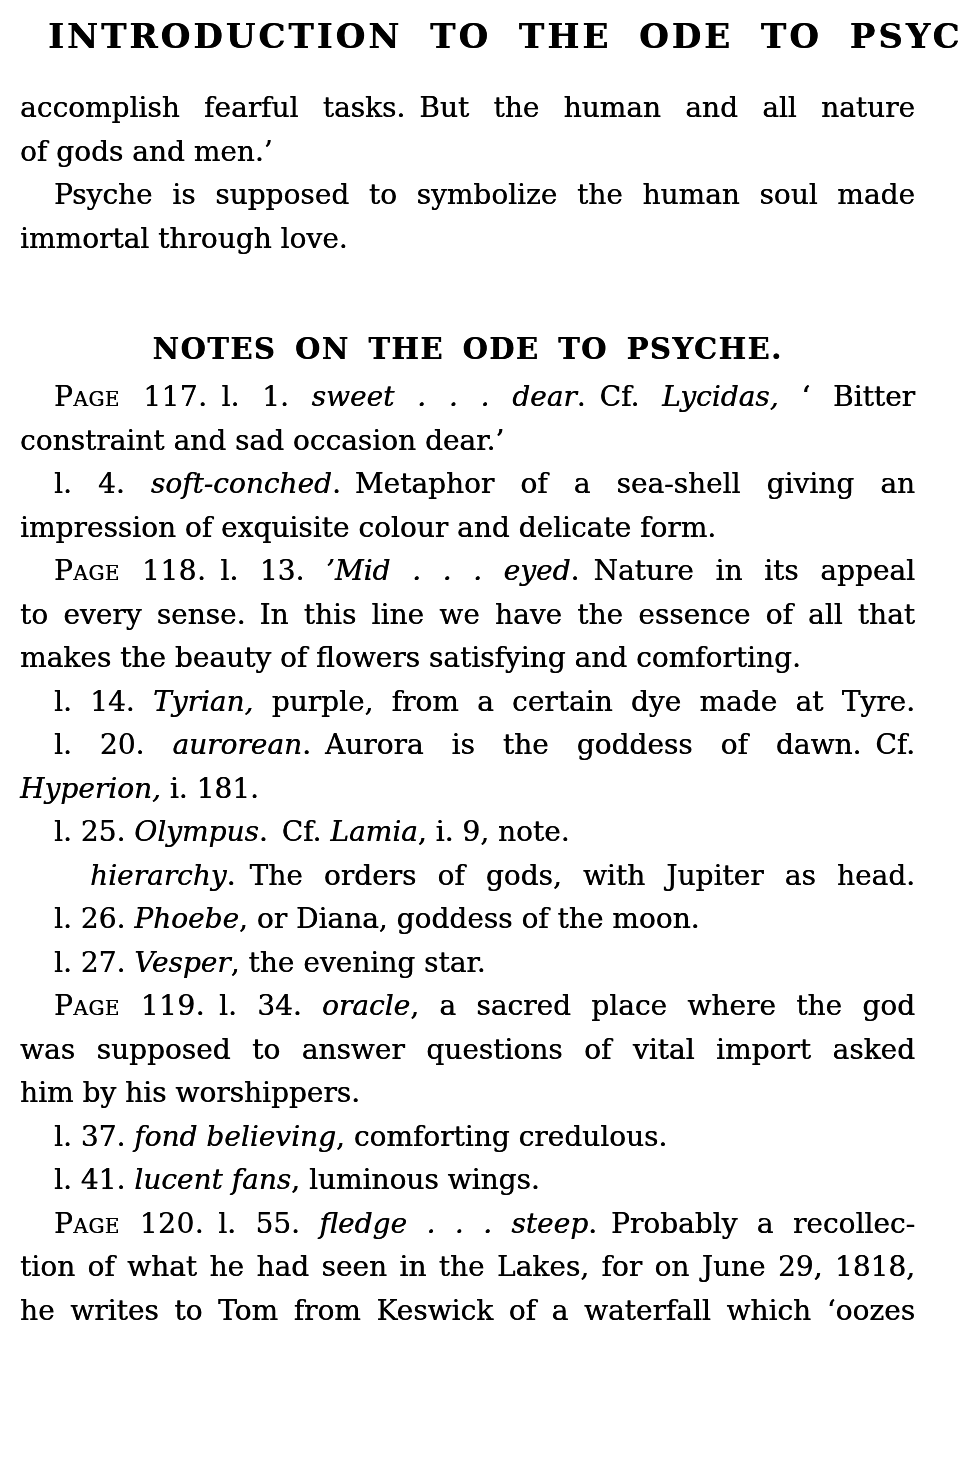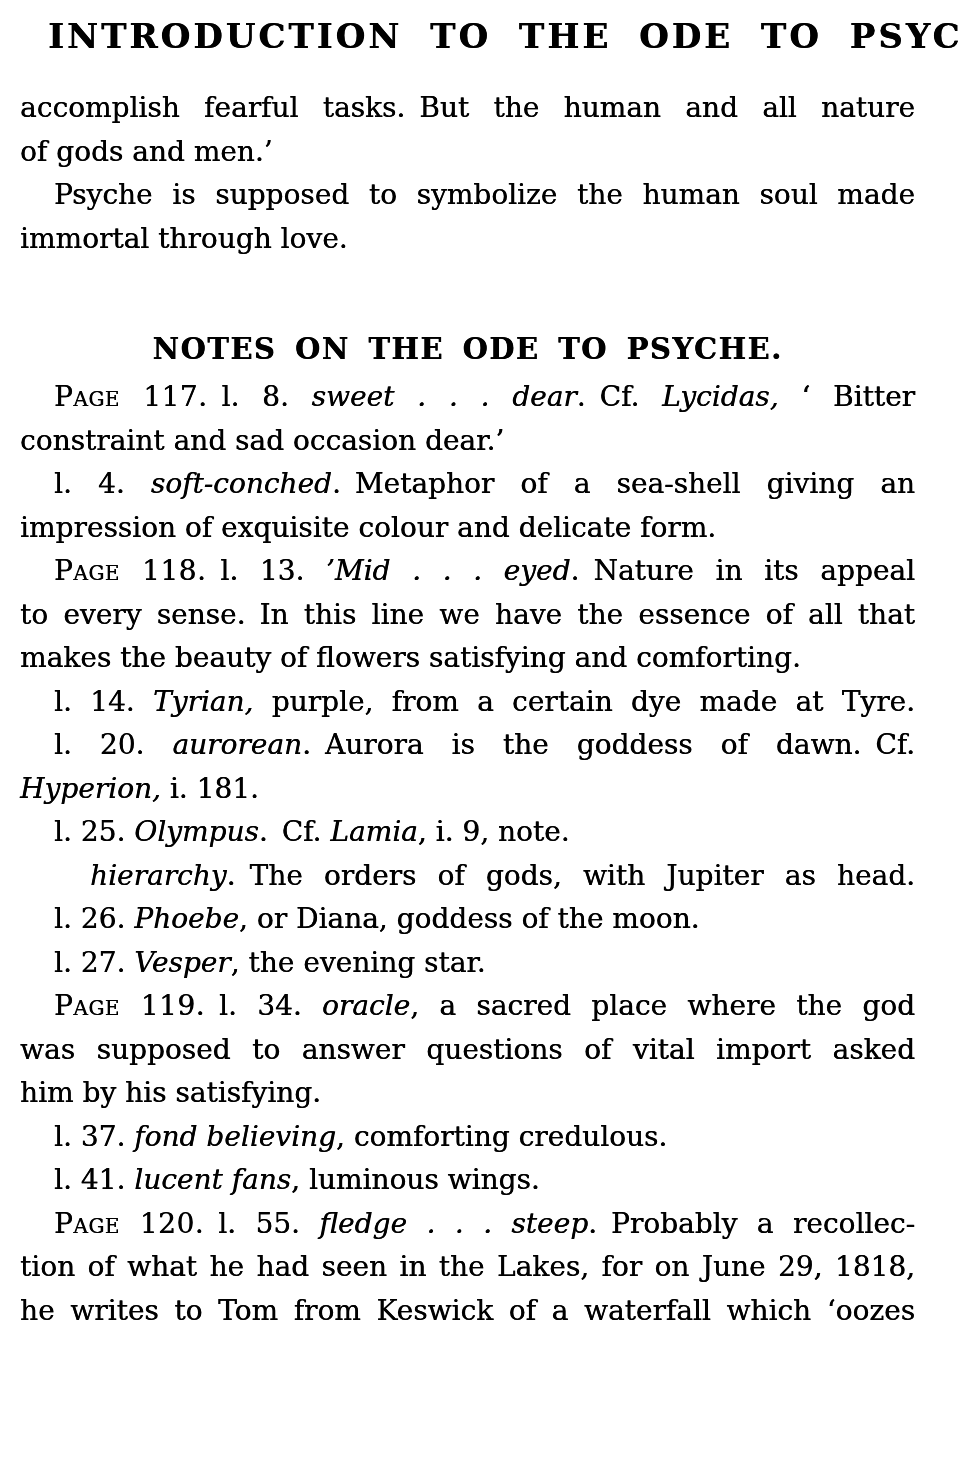--- a/index.html
+++ b/index.html
@@ -85,21 +85,21 @@
       <div class="para">
         <div class="line ind1 fill"><span>Psyche is supposed to symbolize the human soul made</span></div>
         <div class="line ind0"><span>immortal through love.</span></div>
       </div>
     </section>
 
   <h2 class="notes-heading">NOTES ON THE ODE TO PSYCHE.</h2>
 
   <section id="notes">
       <div class="para">
-        <div class="line ind1 fill"><span class="sc">Page 117.</span><span> l. 8. </span><span class="i">sweet . . . dear</span><span>. Cf. </span><span class="i">Lycidas,</span><span> ‘ Bitter</span></div>
+        <div class="line ind1 fill"><span class="sc">Page 117.</span><span> l. 1. </span><span class="i">sweet . . . dear</span><span>. Cf. </span><span class="i">Lycidas,</span><span> ‘ Bitter</span></div>
         <div class="line ind0"><span>constraint and sad occasion dear.’</span></div>
       </div>
       <div class="para">
         <div class="line ind1 fill"><span>l. 4. </span><span class="i">soft-conched</span><span>. Metaphor of a sea-shell giving an</span></div>
         <div class="line ind0"><span>impression of exquisite colour and delicate form.</span></div>
       </div>
       <div class="para">
         <div class="line ind1 fill"><span class="sc">Page 118.</span><span> l. 13. </span><span class="i">’Mid . . . eyed</span><span>. Nature in its appeal</span></div>
         <div class="line ind0 fill"><span>to every sense. In this line we have the essence of all that</span></div>
         <div class="line ind0"><span>makes the beauty of flowers satisfying and comforting.</span></div>
@@ -119,21 +119,21 @@
       </div>
       <div class="para">
         <div class="line ind1"><span>l. 26. </span><span class="i">Phoebe</span><span>, or Diana, goddess of the moon.</span></div>
       </div>
       <div class="para">
         <div class="line ind1"><span>l. 27. </span><span class="i">Vesper</span><span>, the evening star.</span></div>
       </div>
       <div class="para">
         <div class="line ind1 fill"><span class="sc">Page 119.</span><span> l. 34. </span><span class="i">oracle</span><span>, a sacred place where the god</span></div>
         <div class="line ind0 fill"><span>was supposed to answer questions of vital import asked</span></div>
-        <div class="line ind0"><span>him by his satisfying.</span></div>
+        <div class="line ind0"><span>him by his worshippers.</span></div>
       </div>
       <div class="para">
         <div class="line ind1"><span>l. 37. </span><span class="i">fond believing</span><span>, comforting credulous.</span></div>
       </div>
       <div class="para">
         <div class="line ind1"><span>l. 41. </span><span class="i">lucent fans</span><span>, luminous wings.</span></div>
       </div>
       <div class="para">
         <div class="line ind1 fill"><span class="sc">Page 120.</span><span> l. 55. </span><span class="i">fledge . . . steep</span><span>. Probably a recollec-</span></div>
         <div class="line ind0 fill"><span>tion of what he had seen in the Lakes, for on June 29, 1818,</span></div>

